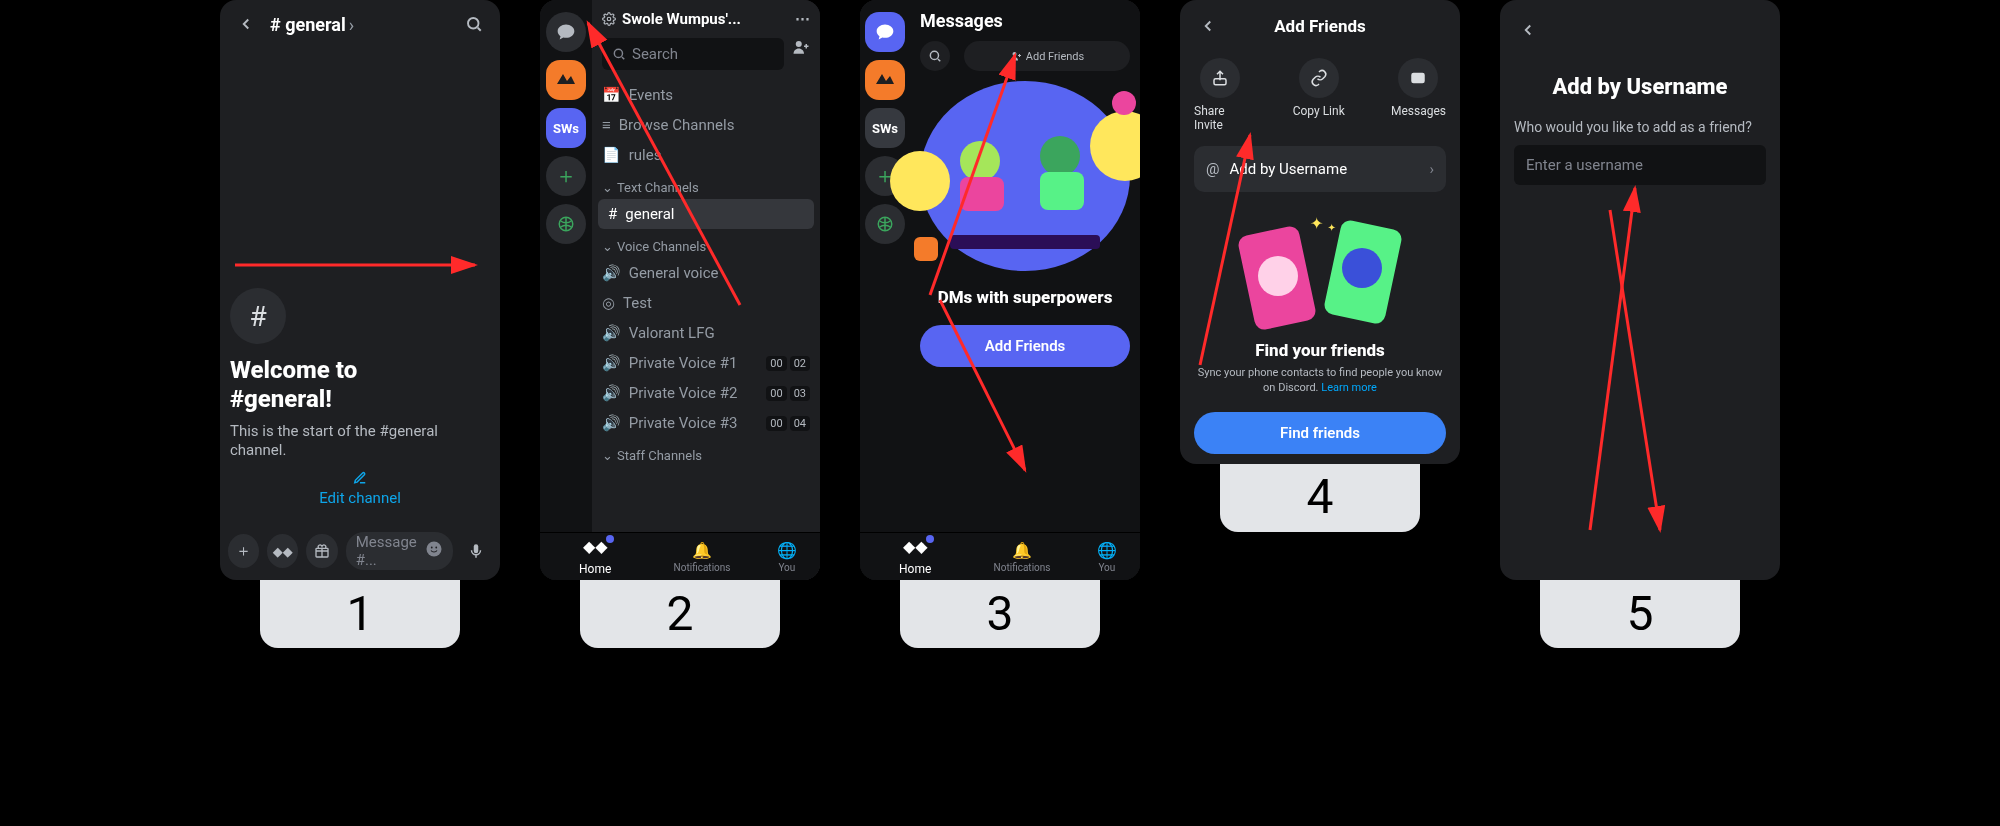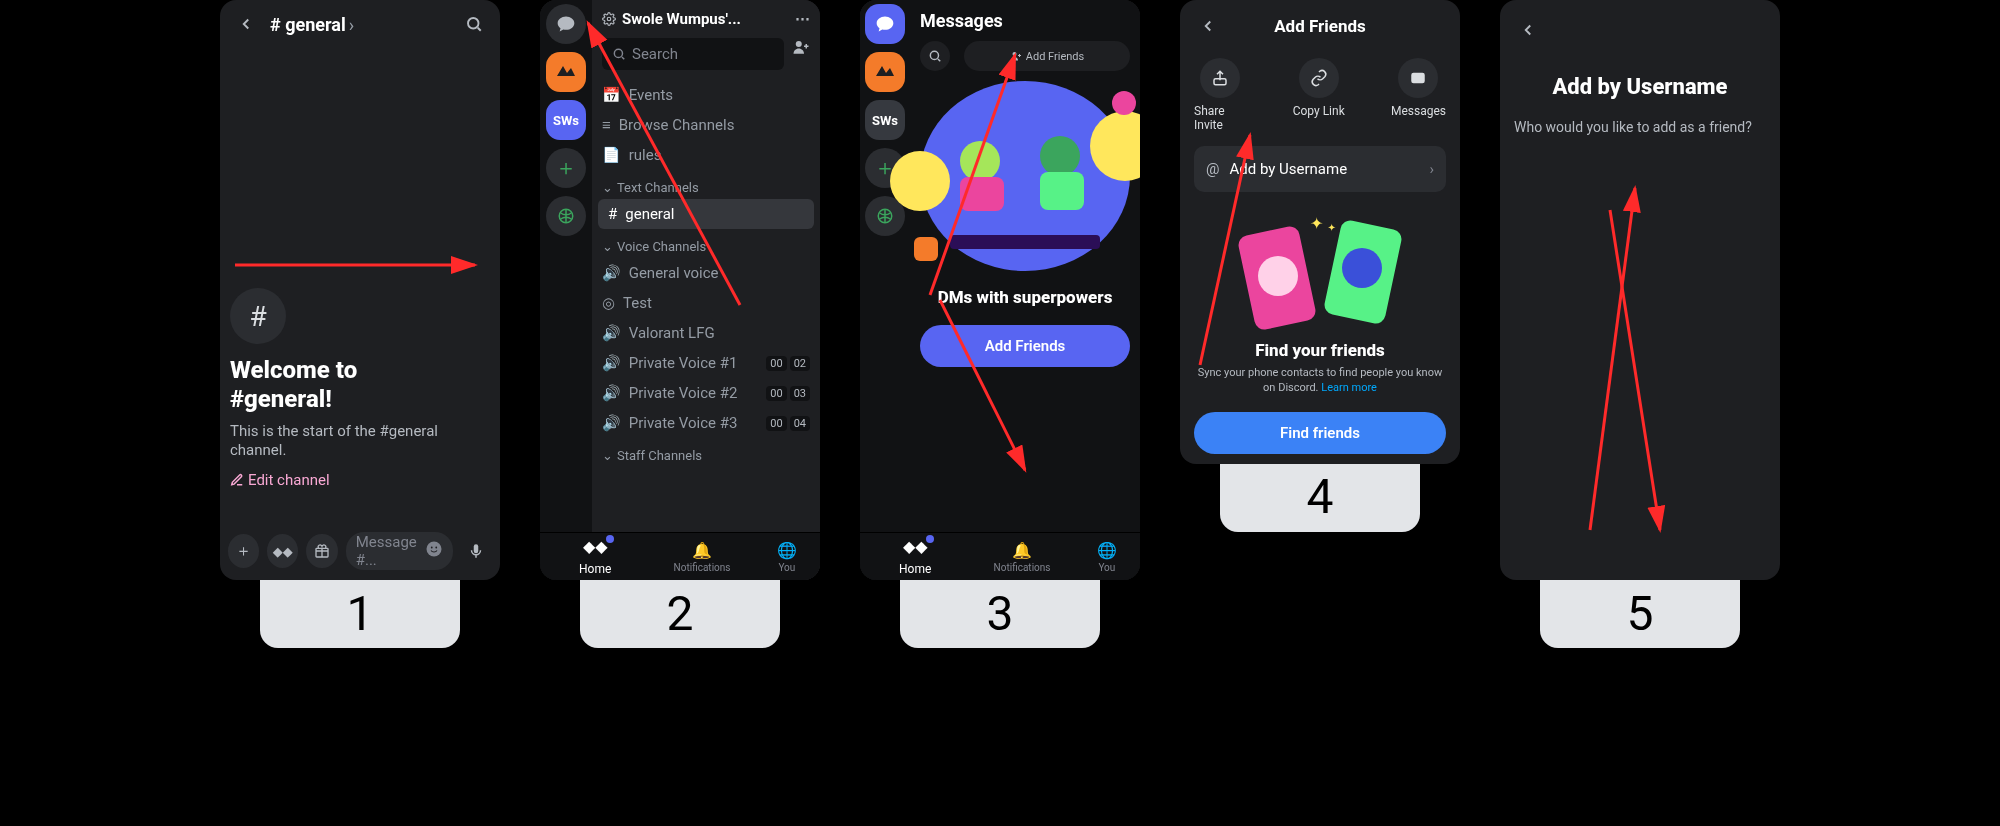--- a/index.html
+++ b/index.html
@@ -48,32 +48,32 @@
   }
   .p1-top .title { font-weight: 700; color: #fff; font-size: 18px; flex: 1; display: flex; align-items:center; gap:3px;}
   .icon-btn { width: 28px; height: 28px; display:flex;align-items:center;justify-content:center;color:#b5bac1;}
   .hash-circle {
     width: 56px; height: 56px; border-radius: 50%;
     background:#2b2d31; display:flex;align-items:center;justify-content:center;
     font-size:28px;color:#dbdee1;margin:20px 0 12px 10px;
   }
   .welcome { font-size:24px;font-weight:800;color:#fff;padding:0 10px 8px;line-height:1.2;}
   .sub { font-size:15px;color:#b5bac1;padding:0 10px 10px;line-height:1.3;}
-  .link { color:#f9a8d4;font-size:15px;padding:0 10px;display:flex;align-items:center;gap:4px;}
+  .link { color:#0ea5e9;font-size:15px;padding:0 10px;display:flex;align-items:center;gap:4px;flex-direction:column;}
   .composer {
     position:absolute;bottom:10px;left:8px;right:8px;
     display:flex;gap:8px;align-items:center;
   }
   .comp-btn{width:34px;height:34px;border-radius:50%;background:#2b2d31;display:flex;align-items:center;justify-content:center;color:#b5bac1;font-size:16px;}
   .comp-input{flex:1;background:#2b2d31;border-radius:18px;height:38px;display:flex;align-items:center;padding:0 10px;color:#80848e;font-size:15px;gap:8px;}
   
   .arrow { position:absolute; pointer-events:none; }
   
   .p2 { display:flex; height:100%; }
-  .guild-bar { width:52px;background:#111214;display:flex;flex-direction:column;align-items:center;padding-top:4px;gap:8px;}
+  .guild-bar { width:52px;background:#111214;display:flex;flex-direction:column;align-items:center;padding-top:12px;gap:8px;}
   .guild-pill{width:40px;height:40px;border-radius:50%;background:#2b2d31;display:flex;align-items:center;justify-content:center;color:#b5bac1;font-size:18px;}
   .guild-pill.sel{border-radius:14px;background:#f47b2a;}
   .guild-pill.sel2{border-radius:14px;background:#5865f2;color:#fff;font-size:13px;font-weight:700;}
   .guild-pill.add{color:#3ba55d;font-size:22px;}
   .chan-list{flex:1;background:#1e1f22;display:flex;flex-direction:column;}
   .chan-head{display:flex;align-items:center;padding:10px 10px;gap:6px;color:#fff;font-weight:700;font-size:15px;}
   .chan-head .name{flex:1;overflow:hidden;white-space:nowrap;text-overflow:ellipsis;}
   .search-row{display:flex;gap:8px;padding:0 10px 10px;}
   .searchbox{flex:1;background:#111214;border-radius:6px;height:32px;display:flex;align-items:center;padding:0 10px;color:#80848e;font-size:15px;gap:6px;}
   .chan-item{display:flex;align-items:center;gap:8px;padding:6px 10px;color:#949ba4;font-size:15px;}
@@ -519,20 +519,23 @@
   <div class="phone p5">
     <div class="p5-head">
       <div class="icon-btn">
         <svg width="18" height="18" viewBox="0 0 24 24" fill="none" stroke="currentColor" stroke-width="2.5">
             <path d="M15 18l-6-6 6-6"></path>
           </svg>
       </div>
     </div>
     <div class="p5-title">Add by Username</div>
     <div class="p5-sub">Who would you like to add as a friend?</div>
+    <div class="p5-input">
+      <span>Enter a username</span>
+    </div>
 
     <svg class="arrow" style="left:80px;top:180px;" width="120" height="360">
       <defs>
           <marker id="ah5" markerWidth="10" markerHeight="10" refX="8" refY="3" orient="auto">
             <path d="M0,0 L9,3 L0,6 z" fill="#ff2a2a"></path>
           </marker>
         </defs>
       <line x1="10" y1="350" x2="55" y2="8" stroke="#ff2a2a" stroke-width="3" marker-end="url(#ah5)"></line>
     </svg>
     <svg class="arrow" style="left:100px;top:200px;" width="120" height="350">

